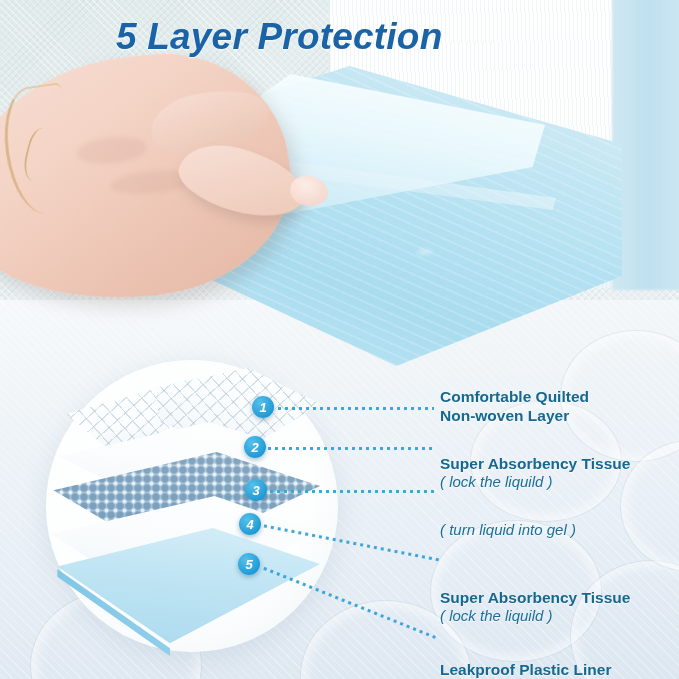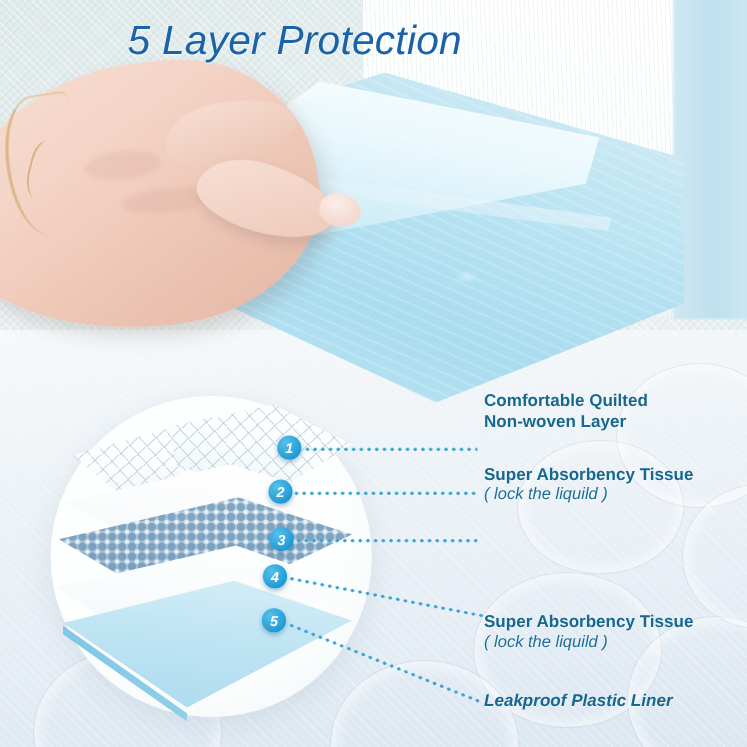--- a/index.html
+++ b/index.html
@@ -222,25 +222,25 @@
     background:radial-gradient(circle at 36% 30%,#56c0ea,#1f9ad6 72%,#1387c4 100%);
     color:#ffffff;font-size:13px;font-weight:700;font-style:italic;
     display:flex;align-items:center;justify-content:center;
     box-shadow:0 2px 5px rgba(20,90,130,.38);
     line-height:1;
   }
 
   
   .title{
     position:absolute;left:116px;top:16px;
-    font-size:37px;font-weight:400;font-style:italic;
+    font-size:37px;font-weight:700;font-style:italic;
     color:#1a63a6;letter-spacing:.2px;white-space:nowrap;
     text-shadow:0 1px 2px rgba(255,255,255,.85);
   }
-  .callout{position:absolute;white-space:nowrap;}
+  .callout{position:absolute;white-space:nowrap;margin-top:32px;}
   .c-main{
     font-size:15.5px;font-weight:700;color:#16688f;line-height:1.25;
     text-shadow:0 1px 1px rgba(255,255,255,.7);
   }
   .c-sub{
     font-size:15px;font-style:italic;color:#1b6f96;line-height:1.25;
     text-shadow:0 1px 1px rgba(255,255,255,.7);
   }
 </style>
 </head>
@@ -313,24 +313,25 @@
     <div class="c-main">Comfortable Quilted</div>
     <div class="c-main">Non-woven Layer</div>
   </div>
 
   <div class="callout" style="left:440px;top:422px;">
     <div class="c-main">Super Absorbency Tissue</div>
     <div class="c-sub">( lock the liquild )</div>
   </div>
 
   <div class="callout" style="left:440px;top:489px;">
+    <div class="c-sub">( turn liquid into gel )</div>
   </div>
 
   <div class="callout" style="left:440px;top:556px;">
     <div class="c-main">Super Absorbency Tissue</div>
     <div class="c-sub">( lock the liquild )</div>
   </div>
 
-  <div class="callout" style="left:440px;top:628px;font-style:italic;">
+  <div class="callout" style="left:440px;top:628px;">
     <div class="c-main">Leakproof Plastic Liner</div>
   </div>
 
 </div>
 
 </body></html>

